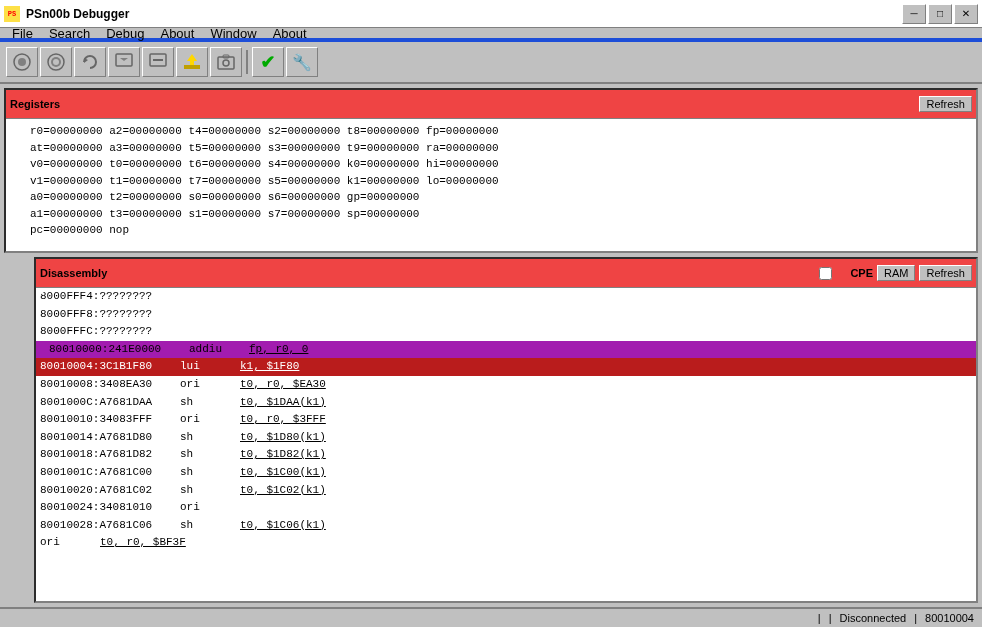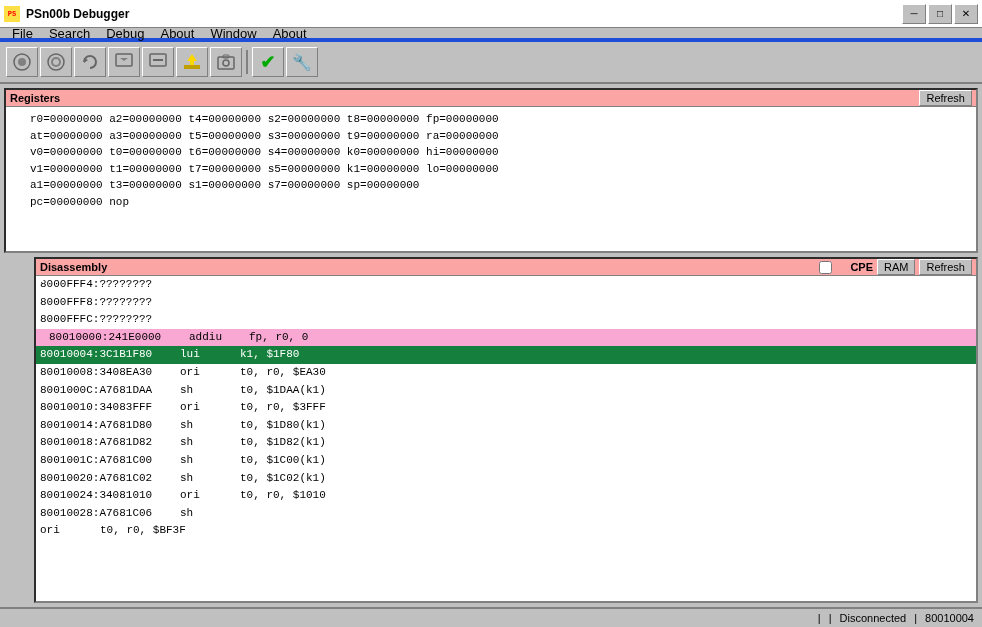--- a/index.html
+++ b/index.html
@@ -127,22 +127,22 @@
       margin: 4px;
       display: flex;
       flex-direction: column;
       flex-shrink: 0;
     }
     .panel-title {
       font-family: Arial, sans-serif;
       font-size: 11px;
       font-weight: bold;
       color: #000000;
-      padding: 0 4px;
-      background: #fca5a5;
+      padding: 6px 4px;
+      background: #ef4444;
       border-bottom: 1px solid #808080;
       display: flex;
       justify-content: space-between;
       align-items: center;
     }
     .panel-content {
       padding: 4px 24px;
       font-family: 'Courier New', Courier, monospace;
       font-size: 11px;
       color: #000000;
@@ -186,36 +186,37 @@
       border-radius: 20px;
     }
     .disasm-row {
       display: flex;
       padding: 0 4px;
       line-height: 1.6;
       font-size: 11px;
       font-family: 'Courier New', Courier, monospace;
     }
     .disasm-row.highlight-yellow {
-      background: #f9a8d4;
+      background: #a21caf;
       color: #000000;
       padding-left: 13px;
     }
     .disasm-row.highlight-blue {
-      background: #15803d;
+      background: #b91c1c;
       color: #ffffff;
     }
     .disasm-addr {
       min-width: 140px;
     }
     .disasm-mnem {
       min-width: 60px;
     }
     .disasm-ops {
       flex: 1;
+      text-decoration: underline;
     }
 
     
     .status-bar {
       background: #c0c0c0;
       height: 20px;
       border-top: 2px solid #808080;
       display: flex;
       align-items: center;
       justify-content: flex-end;
@@ -328,20 +329,21 @@
   <div class="panel registers-panel">
     <div class="panel-title">
       <span>Registers</span>
       <button class="panel-btn">Refresh</button>
     </div>
     <div class="panel-content">
       <div>r0=00000000  a2=00000000  t4=00000000  s2=00000000  t8=00000000  fp=00000000</div>
       <div>at=00000000  a3=00000000  t5=00000000  s3=00000000  t9=00000000  ra=00000000</div>
       <div>v0=00000000  t0=00000000  t6=00000000  s4=00000000  k0=00000000  hi=00000000</div>
       <div>v1=00000000  t1=00000000  t7=00000000  s5=00000000  k1=00000000  lo=00000000</div>
+      <div>a0=00000000  t2=00000000  s0=00000000  s6=00000000  gp=00000000</div>
       <div>a1=00000000  t3=00000000  s1=00000000  s7=00000000  sp=00000000</div>
       <div>pc=00000000  nop</div>
     </div>
   </div>
 
   <div class="panel disassembly-panel" style="flex:1; overflow:hidden;">
     <div class="panel-title">
       <span>Disassembly</span>
       <div class="disassembly-title-right">
         <label class="checkbox-label">
@@ -410,25 +412,25 @@
           <span class="disasm-ops">t0, $1C00(k1)</span>
         </div>
         <div class="disasm-row">
           <span class="disasm-addr">80010020:A7681C02</span>
           <span class="disasm-mnem">sh</span>
           <span class="disasm-ops">t0, $1C02(k1)</span>
         </div>
         <div class="disasm-row">
           <span class="disasm-addr">80010024:34081010</span>
           <span class="disasm-mnem">ori</span>
-          <span class="disasm-ops">t0, r0, $1010</span>
         </div>
         <div class="disasm-row">
           <span class="disasm-addr">80010028:A7681C06</span>
           <span class="disasm-mnem">sh</span>
+          <span class="disasm-ops">t0, $1C06(k1)</span>
         </div>
         <div class="disasm-row">
           <span class="disasm-mnem">ori</span>
           <span class="disasm-ops">t0, r0, $BF3F</span>
         </div>
       </div>
   </div>
 
 </div>
 

